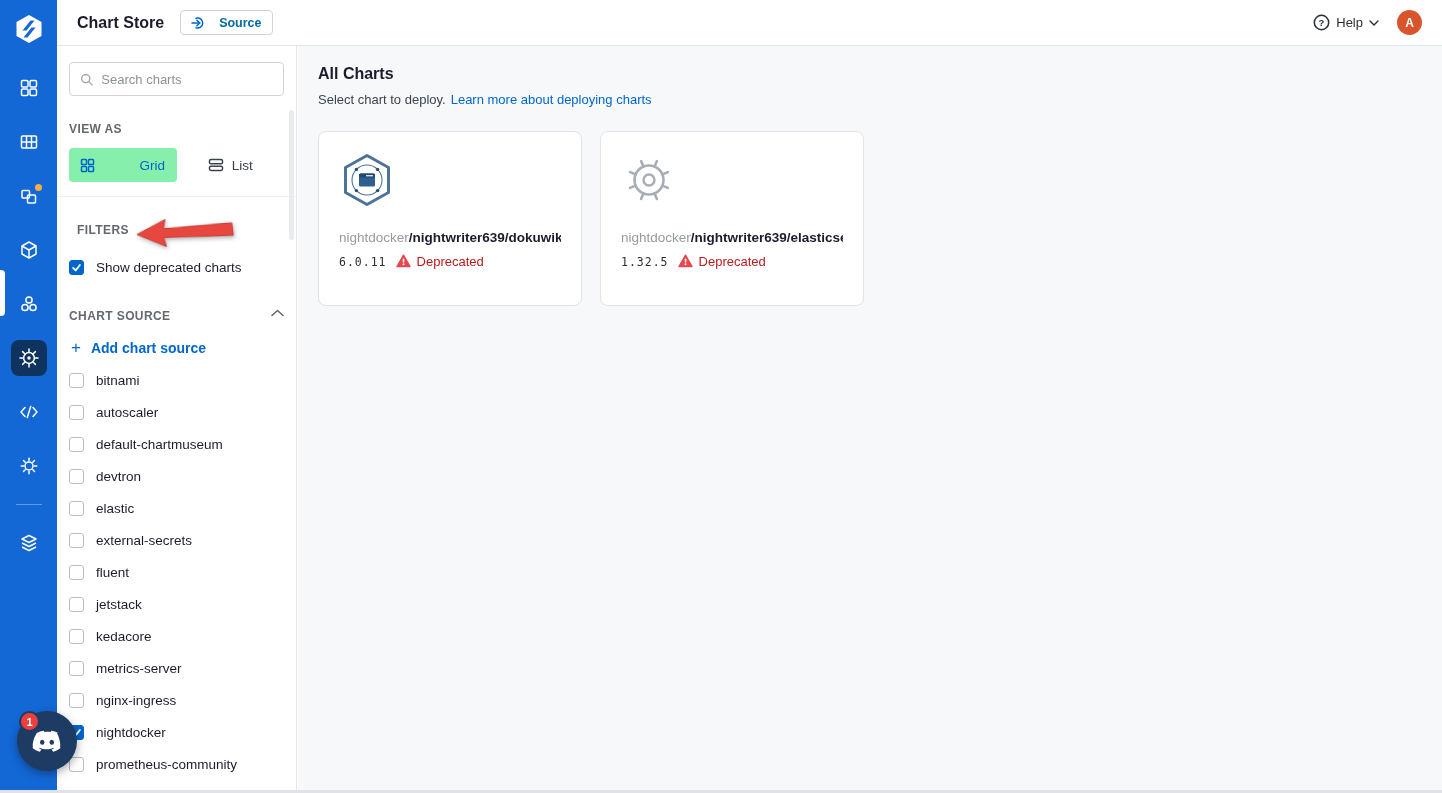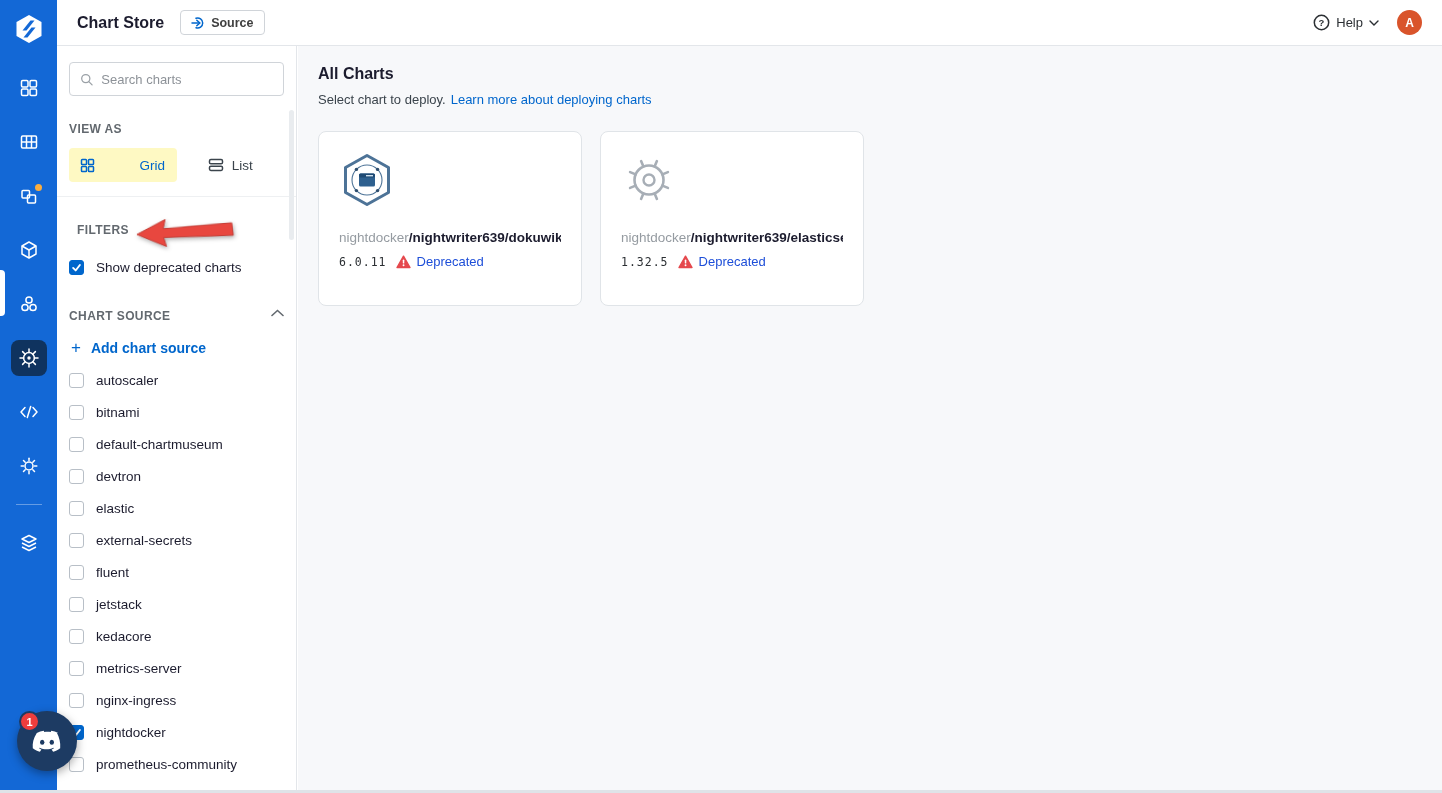--- a/index.html
+++ b/index.html
@@ -18,34 +18,34 @@
   .rail-tab { position:absolute; left:0; top:270px; width:5px; height:46px; background:#fff; border-radius:0 4px 4px 0; }
   .orange-dot { position:absolute; top:6px; right:5px; width:7px; height:7px; border-radius:50%; background:#fbad3f; }
 
   
   .chat-widget { position:absolute; left:17px; top:711px; width:60px; height:60px; border-radius:50%; background:#1d3b63; box-shadow:0 3px 10px rgba(0,0,0,.35); display:flex; align-items:center; justify-content:center; cursor:pointer; z-index:9; }
   .chat-badge { position:absolute; left:2px; top:0px; width:21px; height:21px; border-radius:50%; background:#ed3d3d; color:#fff; font-size:11px; font-weight:700; display:flex; align-items:center; justify-content:center; border:2px solid #1d3b63; }
 
   
   .topbar { position:absolute; left:57px; top:0; right:0; height:46px; background:#fff; border-bottom:1px solid #e3e6ea; display:flex; align-items:center; padding:0 20px; z-index:4; }
   .page-title { font-size:16px; font-weight:700; color:#1c1c2e; margin-right:16px; }
-  .source-btn { display:flex; align-items:center; gap:6px; height:25px; padding:0 10px; border:1px solid #d0d4d9; border-radius:4px; background:#fff; color:#404040; font-size:12.5px; font-weight:700; cursor:pointer; }
+  .source-btn { display:flex; align-items:center; gap:14px; height:25px; padding:0 10px; border:1px solid #d0d4d9; border-radius:4px; background:#fff; color:#0369a1; font-size:12.5px; font-weight:700; cursor:pointer; }
   .topbar-right { margin-left:auto; display:flex; align-items:center; gap:18px; }
   .help-group { display:flex; align-items:center; gap:6px; cursor:pointer; font-size:13px; color:#2b2f33; }
   .avatar { width:25px; height:25px; border-radius:50%; background:#d9542b; color:#fff; font-size:12px; font-weight:700; display:flex; align-items:center; justify-content:center; cursor:pointer; }
 
   
   .filter-panel { position:absolute; left:57px; top:46px; width:240px; bottom:3px; background:#fff; border-right:1px solid #e3e6ea; padding:16px 12px 0 12px; z-index:3; }
   .search-box { display:flex; align-items:center; gap:8px; height:33px; border:1px solid #d0d4d9; border-radius:4px; padding:16px 10px; background:#fff; }
   .search-box input { border:none; outline:none; font-size:13px; color:#1c1c2e; width:100%; font-family:"Liberation Sans",sans-serif; }
   .search-box input::placeholder { color:#8d9298; }
   .section-label { font-size:12px; font-weight:700; color:#63696f; letter-spacing:.4px; margin-top:26px; }
   .segmented { display:flex; margin-top:12px; }
   .seg-btn { flex:1; height:34px; display:flex; align-items:center; justify-content:center; gap:8px; font-size:13.5px; color:#3b444c; background:#fff; border:none; border-radius:4px; cursor:pointer; font-family:"Liberation Sans",sans-serif; }
-  .seg-btn.active { background:#fef9c3; color:#0066cc; font-weight:400;gap:44px; }
+  .seg-btn.active { background:#86efac; color:#0066cc; font-weight:400;gap:44px; }
   .panel-divider { height:1px; background:#eef0f2; margin:14px -12px 0 -12px; }
   .filters-row { position:relative;padding-left:8px; }
   .arrow-annotation { position:absolute; left:66px; top:-8px; width:100px; height:34px; transform:rotate(-3deg); filter:drop-shadow(1px 2px 2px rgba(0,0,0,.3)); pointer-events:none; z-index:8; }
   .check-row { display:flex; align-items:center; gap:12px; height:32px; cursor:pointer; }
   .check-row .lbl { font-size:13.5px; color:#1c1c2e; }
   .checkbox { width:15px; height:15px; border:1.5px solid #b8bfc7; border-radius:3px; background:#fff; flex:0 0 auto; display:flex; align-items:center; justify-content:center; }
   .checkbox.checked { background:#0066cc; border-color:#0066cc; }
   .checkbox svg { display:none; }
   .checkbox.checked svg { display:block; }
   .dep-row { margin-top:14px; }
@@ -61,21 +61,21 @@
   .content-sub { margin-top:9px; font-size:13px; color:#3b444c; }
   .content-sub a { color:#0066cc; text-decoration:none; margin-left:5px; cursor:pointer; }
   .cards { display:flex; gap:18px; margin-top:24px; }
   .chart-card { width:264px; height:175px; background:#fff; border:1px solid #e0e4e8; border-radius:8px; padding:20px; cursor:pointer; }
   .card-icon { width:56px; height:56px; }
   .card-title { margin-top:18px; font-size:13.5px; white-space:nowrap; overflow:hidden; }
   .card-title .repo { color:#959ba1; }
   .card-title .path { color:#1c1c2e; font-weight:700; }
   .card-meta { margin-top:9px; display:flex; align-items:center; gap:9px; }
   .version { font-family:"DejaVu Sans Mono", monospace; font-size:11.5px; letter-spacing:1px; color:#2b2f33; }
-  .deprecated { display:flex; align-items:flex-end; gap:6px; color:#1d4ed8; font-size:13px; }
+  .deprecated { display:flex; align-items:flex-start; gap:6px; color:#b91c1c; font-size:13px; }
 
   .bottom-strip { position:absolute; left:0; right:0; bottom:0; height:3px; background:#dfe3e8; z-index:10; }
 </style>
 </head>
 <body>
 
 <div class="page">
 
   <aside class="rail">
     <div class="rail-logo">
@@ -262,28 +262,28 @@
     <div class="add-source">
       <span class="plus">+</span>
       <span>Add chart source</span>
     </div>
 
     <div class="source-list" id="source-list">
     <div class="check-row">
       <span class="checkbox">
         
       </span>
+      <span class="lbl">bitnami</span>
+    </div>
+
+    <div class="check-row">
+      <span class="checkbox">
+        
+      </span>
       <span class="lbl">autoscaler</span>
-    </div>
-
-    <div class="check-row">
-      <span class="checkbox">
-        
-      </span>
-      <span class="lbl">bitnami</span>
     </div>
 
     <div class="check-row">
       <span class="checkbox">
         
       </span>
       <span class="lbl">default-chartmuseum</span>
     </div>
 
     <div class="check-row">

